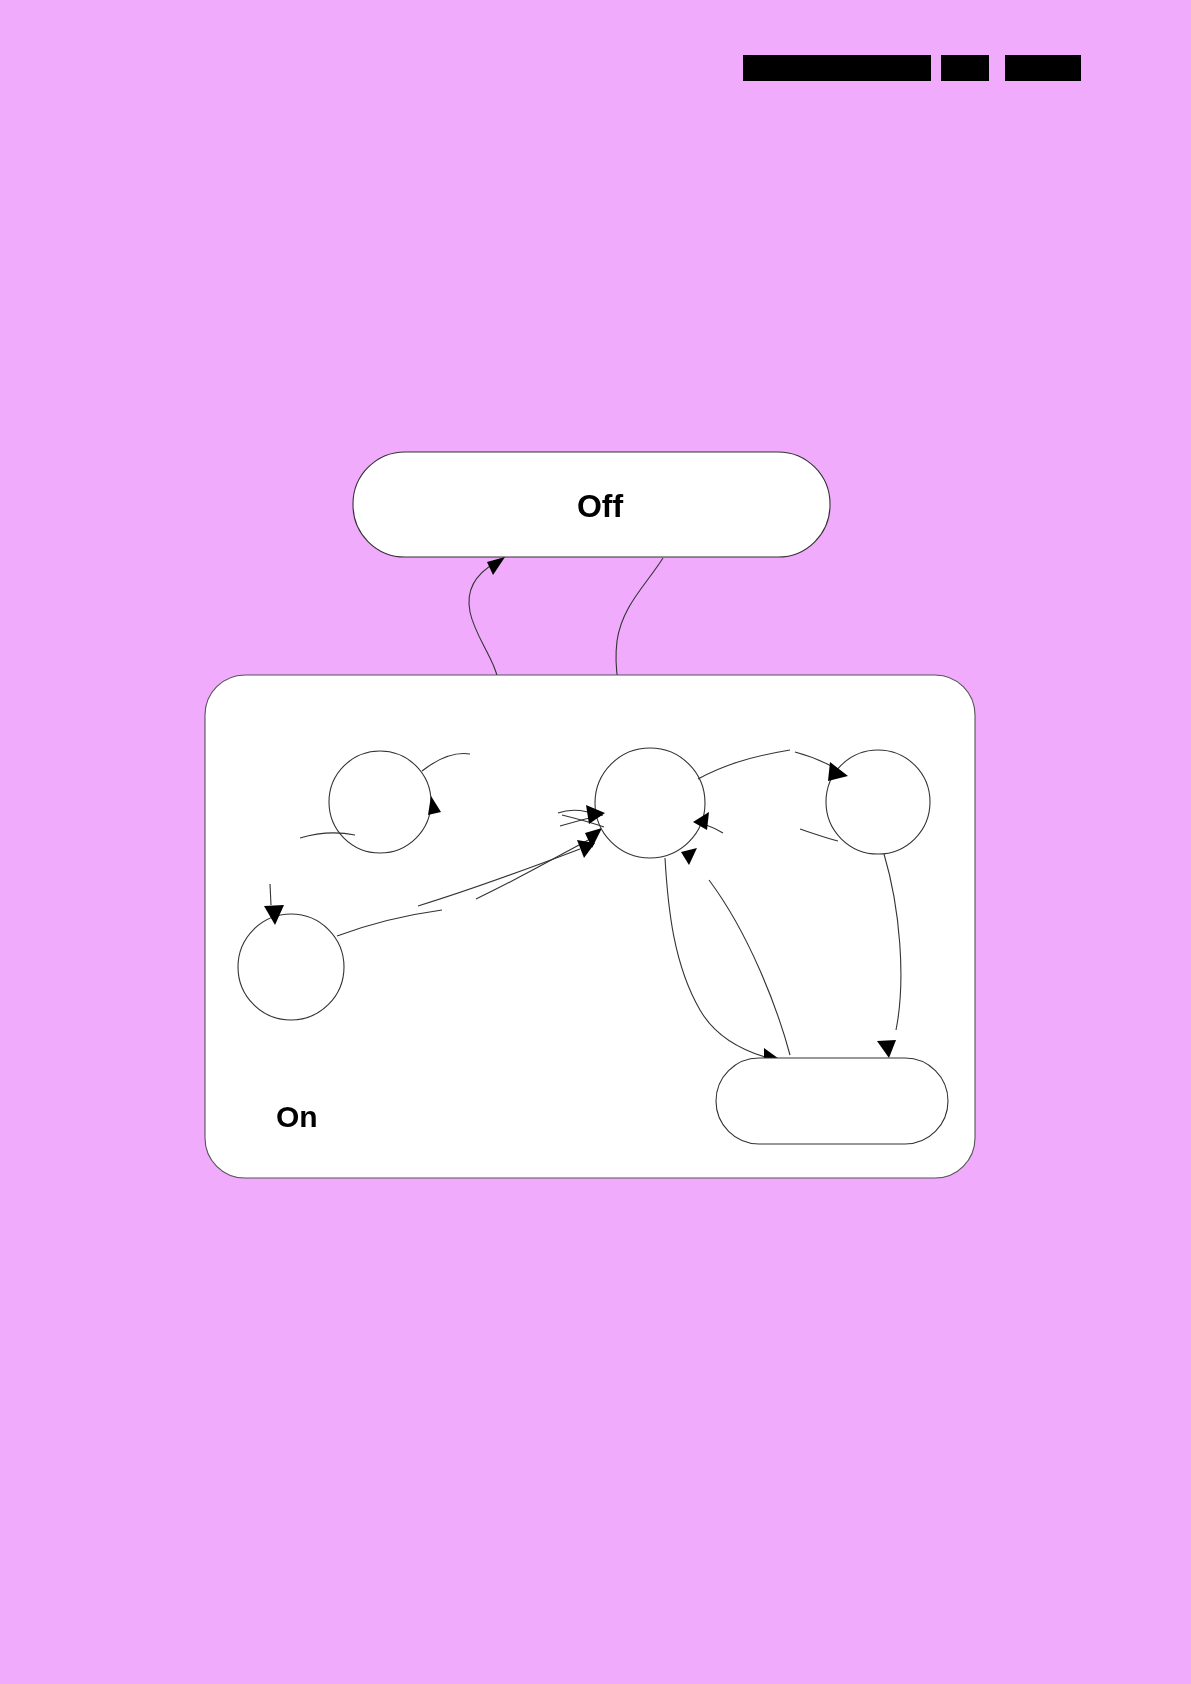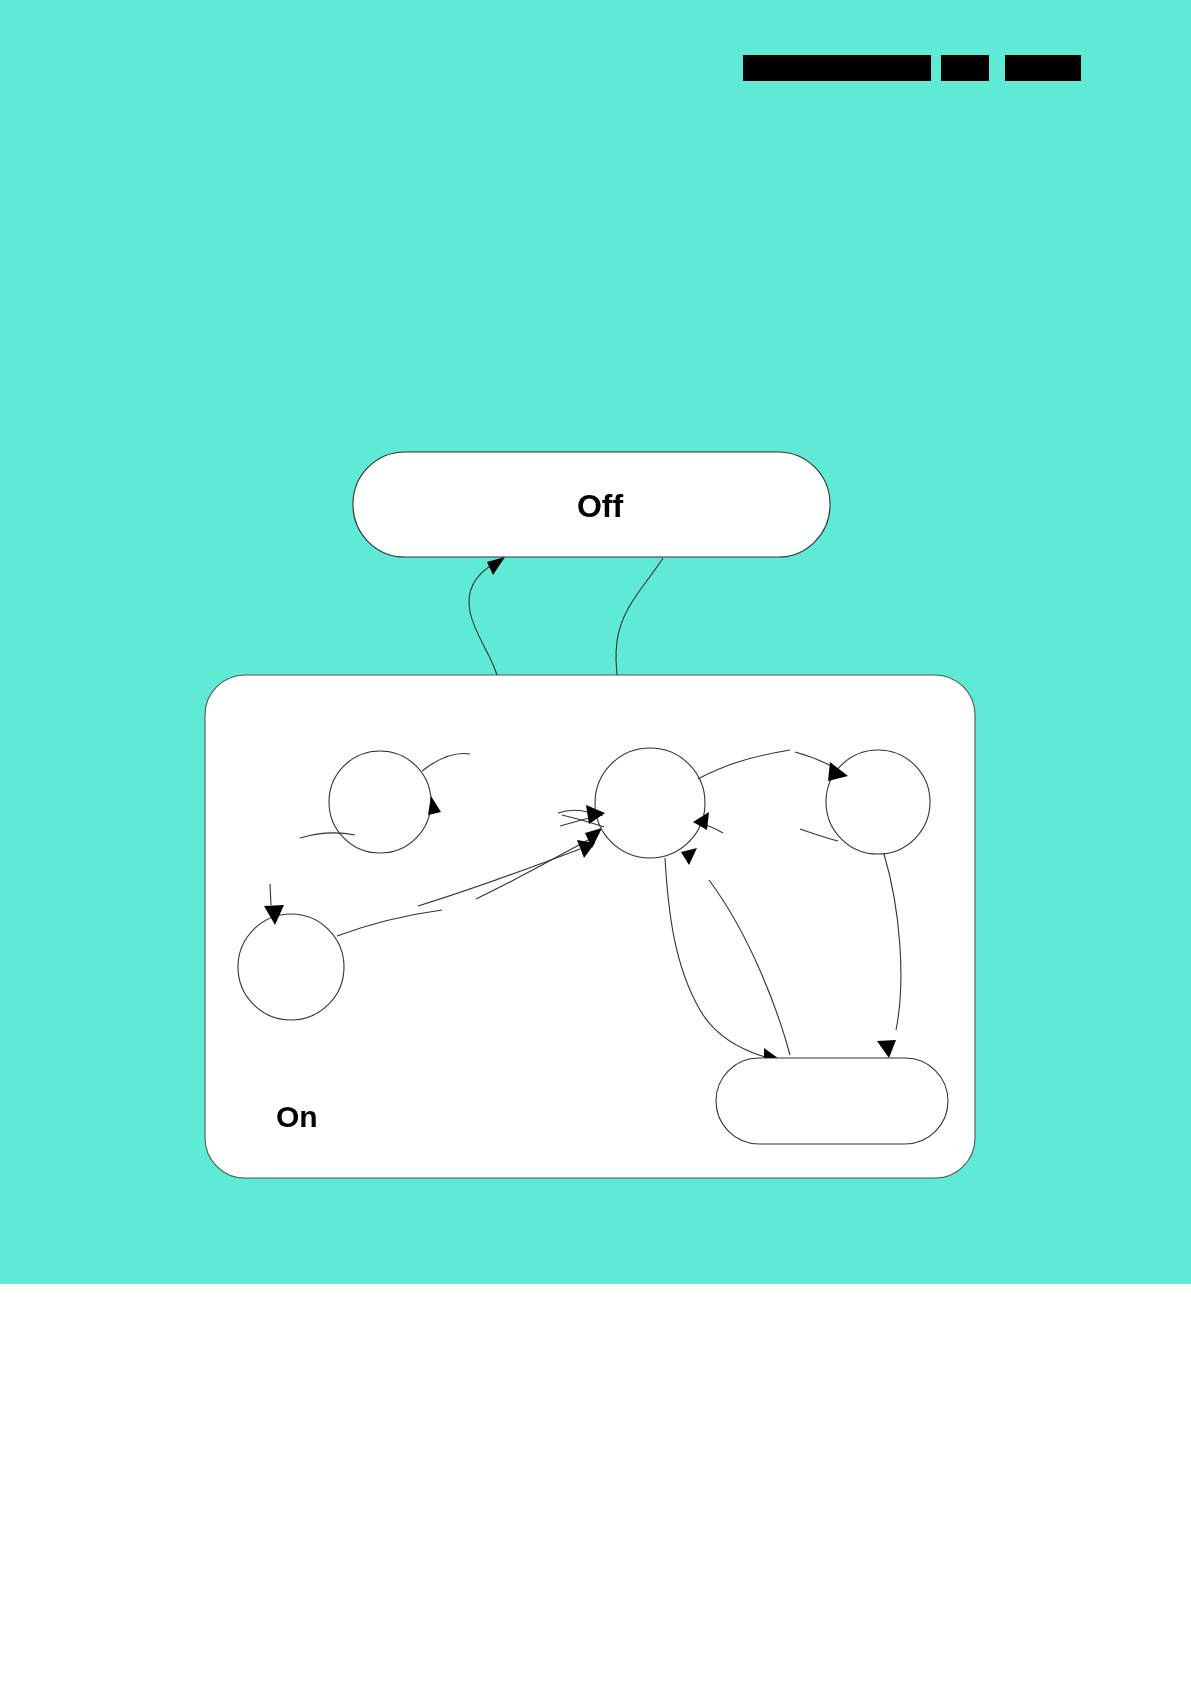--- a/index.html
+++ b/index.html
@@ -6,22 +6,22 @@
     margin: 0;
     padding: 0;
     background: #ffffff;
   }
   body {
     font-family: "Liberation Sans", sans-serif;
   }
   #page {
     position: relative;
     width: 1191px;
-    height: 1284px;
-    background: #5eead4;
+    height: 1684px;
+    background: #f0abfc;
     overflow: hidden;
   }
   
   .redaction-bar {
     position: absolute;
     background: #000000;
   }
   #redaction-bar-1 { left: 743px; top: 55px; width: 188px;  height: 26px; }
   #redaction-bar-2 { left: 941px; top: 55px; width: 48px;   height: 26px; }
   #redaction-bar-3 { left: 1005px; top: 55px; width: 76px;  height: 26px; }

